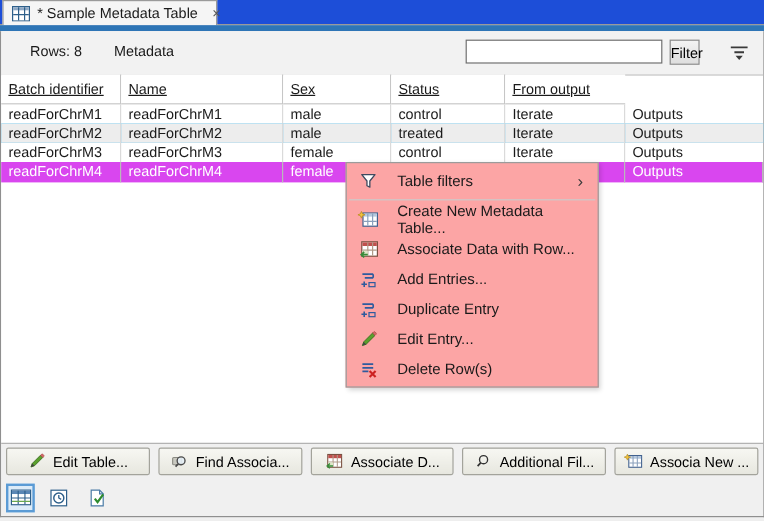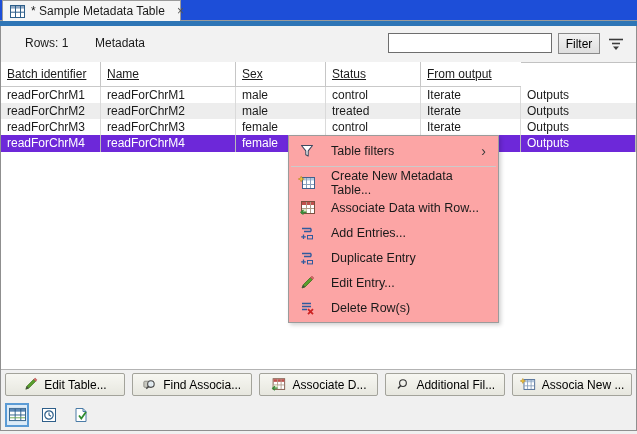--- a/index.html
+++ b/index.html
@@ -21,41 +21,41 @@
   .body-area{position:absolute;top:26px;left:0;width:637px;height:405px;
              border:1px solid #8f8f8f;border-top:none;box-sizing:border-box;background:#f0f0f0;}
 
   
   .toolbar{position:absolute;top:0;left:0;right:0;height:36px;background:#f2f2f2;}
   .rows-label{position:absolute;left:24px;top:10px;}
   .view-label{position:absolute;left:94px;top:10px;}
   .filter-input{position:absolute;left:387px;top:7px;width:164px;height:20px;
                 border:1px solid #6e6e6e;background:#fff;box-sizing:border-box;
                 font:inherit;padding:0 4px;}
-  .filter-btn{position:absolute;left:557px;top:7px;width:42px;height:21px;
+  .filter-btn{position:absolute;left:557px;top:7px;width:25px;height:21px;
               background:linear-gradient(#f3f3f3,#dedede);border:1px solid #8a8a8a;
               font:inherit;padding:0;text-align:center;}
   .adv-filter{position:absolute;left:604px;top:9px;width:22px;height:18px;cursor:pointer;}
 
   
   .table-bg{position:absolute;top:36px;left:0;right:0;height:307px;background:#ffffff;
             border-top:1px solid #c2c2c2;box-sizing:border-box;}
   .tgrid{display:grid;grid-template-columns:100px 135px 90px 95px 100px 1fr;width:635px;}
   .thead{position:absolute;top:36px;left:0;height:25px;}
   .th{line-height:25px;padding-left:6px;border-right:1px solid #c6c6c6;
       border-bottom:1px solid #c9c9c9;background:#fff;white-space:nowrap;overflow:hidden;
       box-sizing:border-box;height:25px;text-decoration:underline;}
   .th:last-child{border-right:none;}
   .trow{position:absolute;left:0;height:16px;}
   .td{line-height:16px;height:16px;padding-left:6px;border-right:1px solid #dadada;
       white-space:nowrap;overflow:hidden;box-sizing:border-box;}
   .td:last-child{border-right:none;}
   .r0{top:61px;} .r1{top:77px;background:#0ea5e9;} .r2{top:93px;} .r3{top:109px;height:17px;}
   .r1 .td{background:#ededed;}
-  .trow.selected{background:#6d28d9;color:#fff;height:17px;}
+  .trow.selected{background:#d946ef;color:#fff;height:17px;}
   .trow.selected .td{border-right:1px solid #b9b9b9;line-height:17px;height:17px;}
 
   
   .menu{position:absolute;left:288px;top:135px;width:211px;background:#fca5a5;
         border:1px solid #9b9b9b;box-sizing:border-box;padding:2px 0;z-index:10;
         box-shadow:2px 2px 4px rgba(0,0,0,0.18);}
   .menu-item{height:25px;display:flex;align-items:center;padding:0 12px 0 9px;gap:15px;
              font-size:12.5px;cursor:default;}
   .menu-item .mi-icon{width:18px;height:17px;display:flex;align-items:center;justify-content:center;flex:0 0 18px;}
   .menu-sep{border-top:1px solid #cbcbcb;margin:3px 2px;}
@@ -97,21 +97,21 @@
       </span>
       <span class="tab-title">* Sample Metadata Table</span>
       <span class="tab-close">×</span>
     </div>
   </div>
   <div class="accent"></div>
 
   <div class="body-area">
 
     <div class="toolbar">
-      <span class="rows-label">Rows: 1</span>
+      <span class="rows-label">Rows: 8</span>
       <span class="view-label">Metadata</span>
       <input class="filter-input" type="text" value="" style="">
       <button class="filter-btn">Filter</button>
       <span class="adv-filter">
         <svg width="22" height="18" viewBox="0 0 22 18">
           <path d="M4 4.5h14" stroke="#3a3a3a" stroke-width="1.6"></path>
           <path d="M7 8.5h8" stroke="#3a3a3a" stroke-width="1.6"></path>
           <path d="M8 11.5h6l-3 3.5z" fill="#3a3a3a"></path>
         </svg>
       </span>

